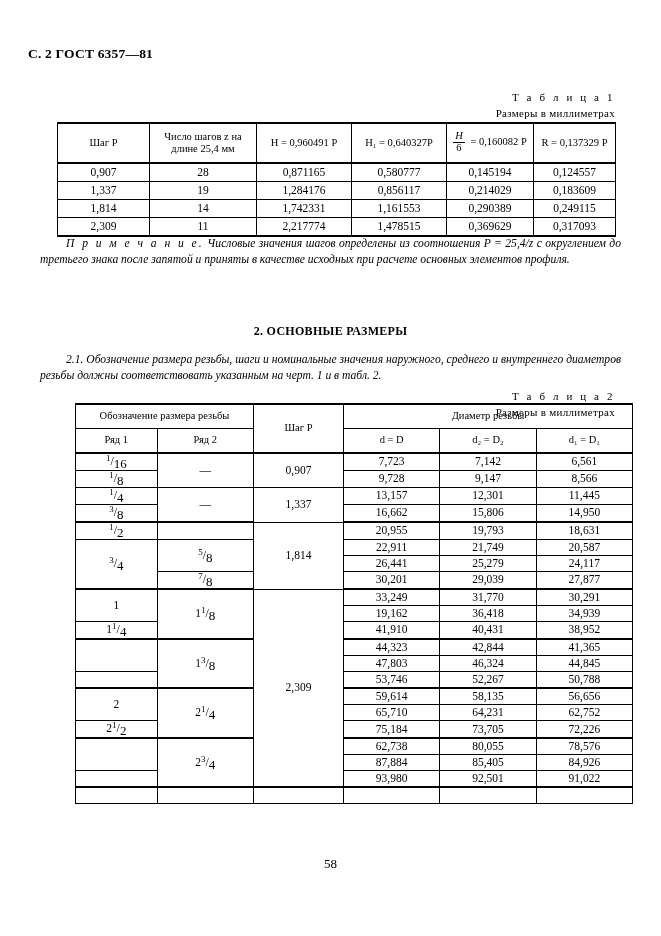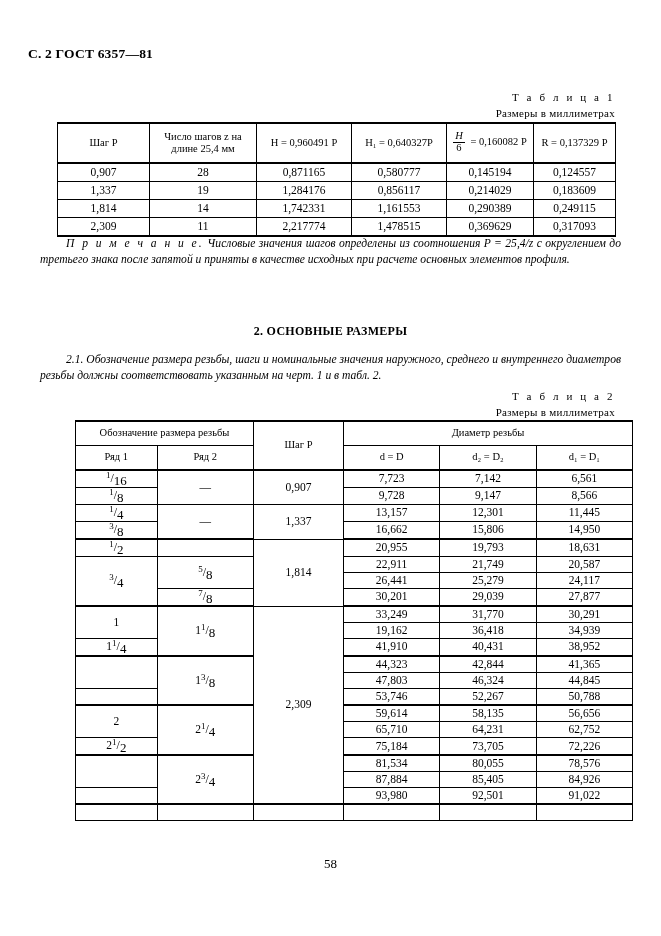--- a/index.html
+++ b/index.html
@@ -127,21 +127,21 @@
     text-align: center;
     font-size: 12px;
     font-weight: bold;
     letter-spacing: 0.3px;
   }
 
   
   #table2-wrap {
     position: absolute;
     left: 57px;
-    top: 420px;
+    top: 403px;
     width: 463px;
     padding-left: 18px;
   }
   #table2 { width: 558px; }
   #table2 td { font-size: 11px; }
   #table2 thead td {
     height: 21px;
     font-size: 10.5px;
     padding: 1px 2px;
   }
@@ -418,21 +418,21 @@
           </tr>
           <tr>
             <td rowspan="1" class="bdr-bot-thick"><span class="cellfrac"><span class="whole">2</span><span class="nm">1</span><span class="sl">/</span><span class="dn">2</span></span></td>
             <td class="bdr-bot-thick"><span>75,184</span></td>
             <td class="bdr-bot-thick"><span>73,705</span></td>
             <td class="bdr-bot-thick"><span>72,226</span></td>
           </tr>
           <tr>
             <td rowspan="2"></td>
             <td rowspan="3" class="bdr-bot-thick"><span class="cellfrac"><span class="whole">2</span><span class="nm">3</span><span class="sl">/</span><span class="dn">4</span></span></td>
-            <td><span>81,534</span></td>
+            <td><span>62,738</span></td>
             <td><span>80,055</span></td>
             <td><span>78,576</span></td>
           </tr>
           <tr>
             <td><span>87,884</span></td>
             <td><span>85,405</span></td>
             <td><span>84,926</span></td>
           </tr>
           <tr>
             <td rowspan="1" class="bdr-bot-thick"></td>

